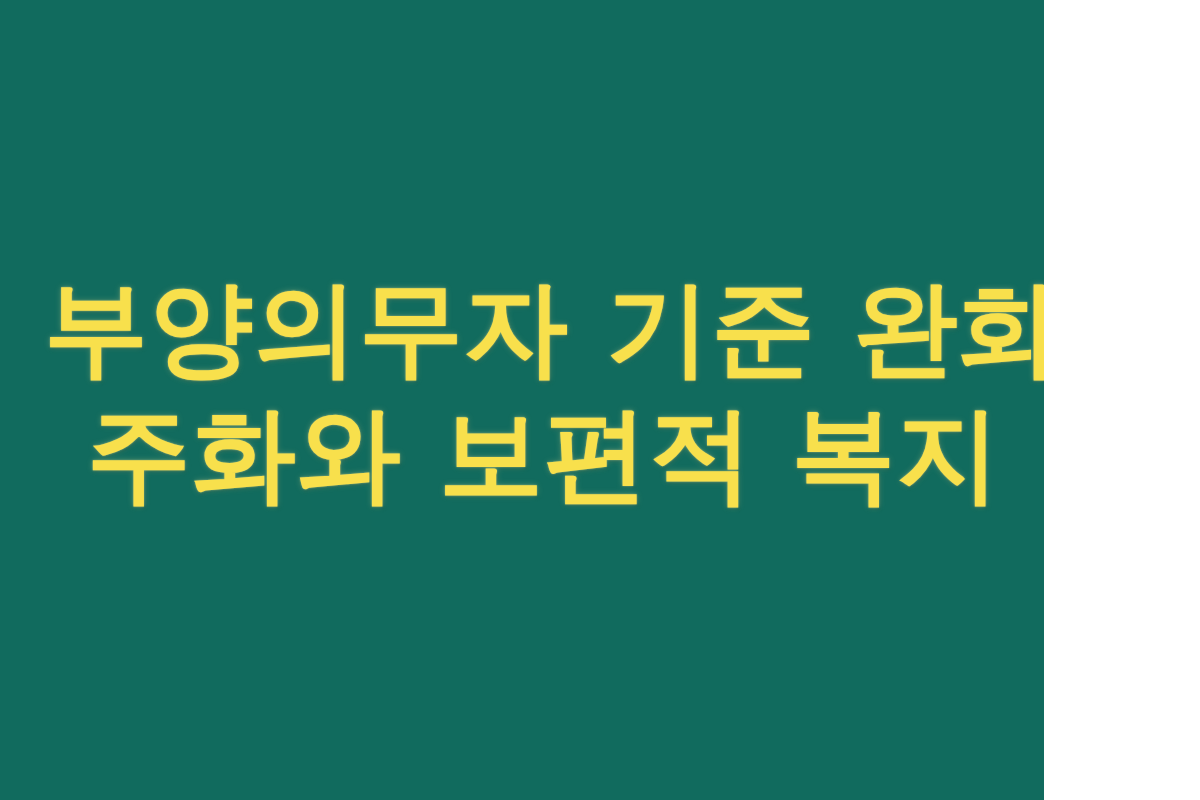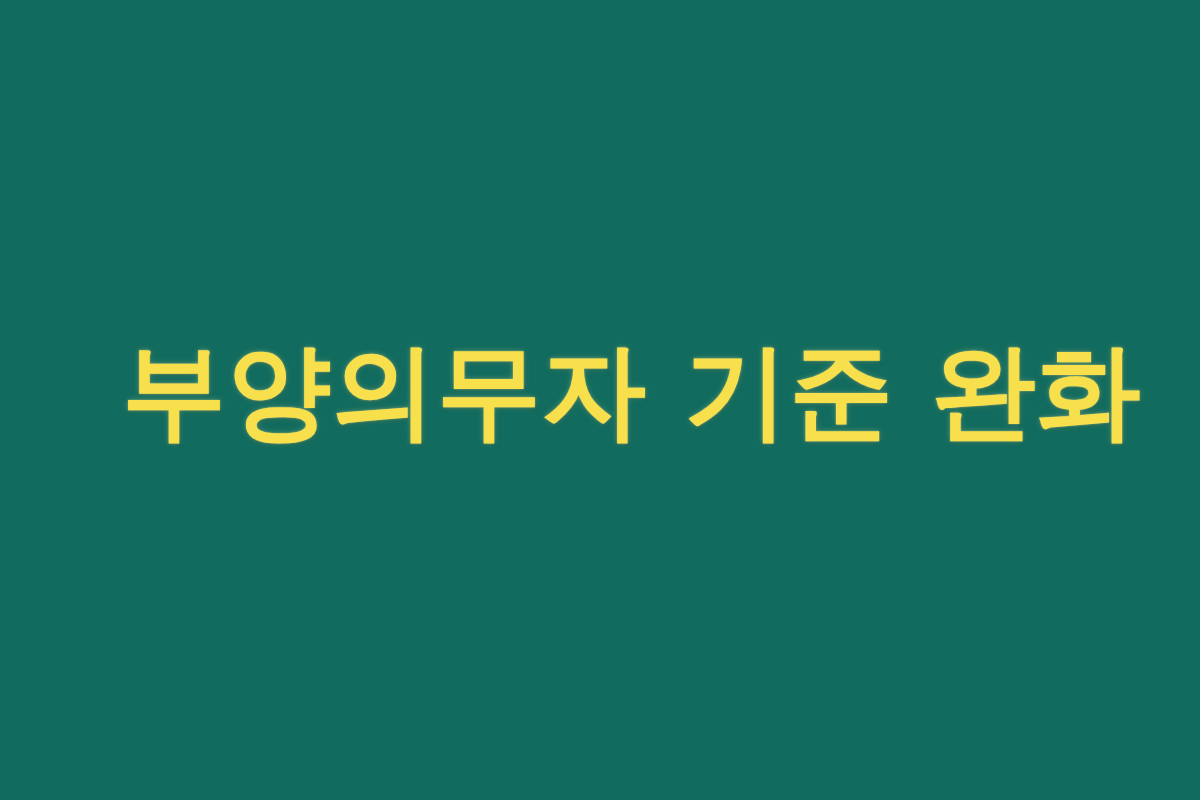--- a/index.html
+++ b/index.html
@@ -10,21 +10,21 @@
   body {
     width: 1200px;
     height: 800px;
     overflow: hidden;
     font-family: "DejaVu Sans", "Liberation Sans", sans-serif;
   }
 
   .card {
     position: relative;
     box-sizing: border-box;
-    width: 1200px;
+    width: 1044px;
     height: 800px;
     background: #116B5E;
     display: flex;
     align-items: center;
     justify-content: center;
     overflow: hidden;
     padding-left: 44px;
   }
 
   .headline-block {
@@ -59,15 +59,16 @@
 </head>
 <body>
 
 <div class="card" style="background: rgb(17, 107, 94);">
 
   <div class="headline-block">
 
     <span class="headline-line line-1" style="color: rgb(248, 224, 76);">부양의무자 기준 완화</span>
 
 
+    <span class="headline-line line-3" style="color: rgb(248, 224, 76);">주화와 보편적 복지</span>
 
   </div>
 </div>
 
 </body></html>

